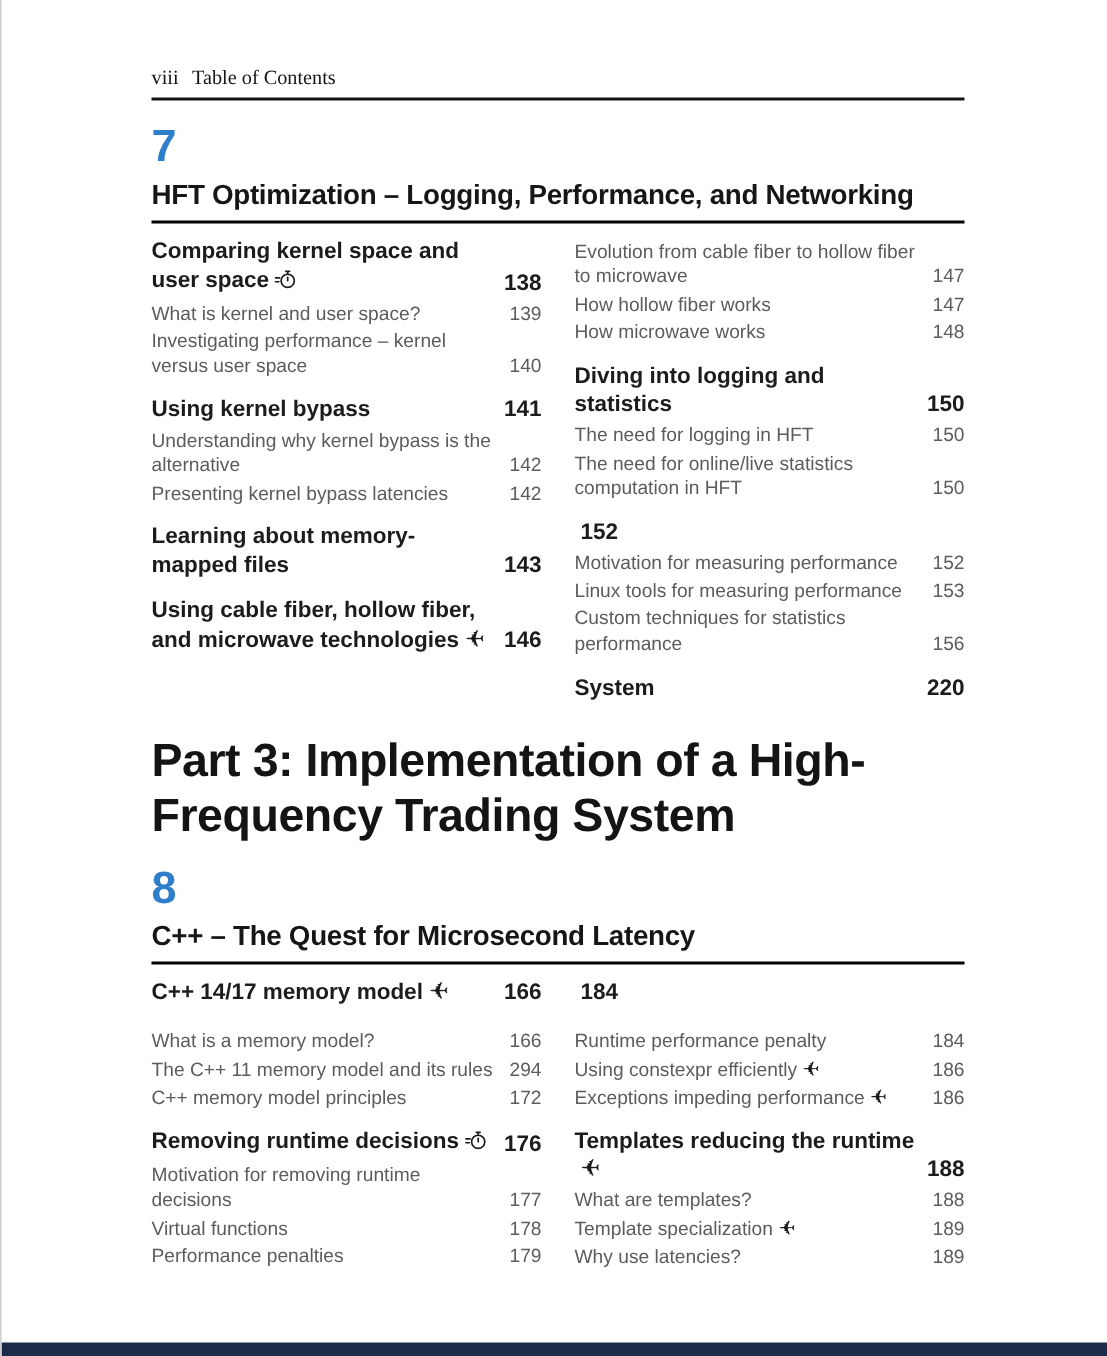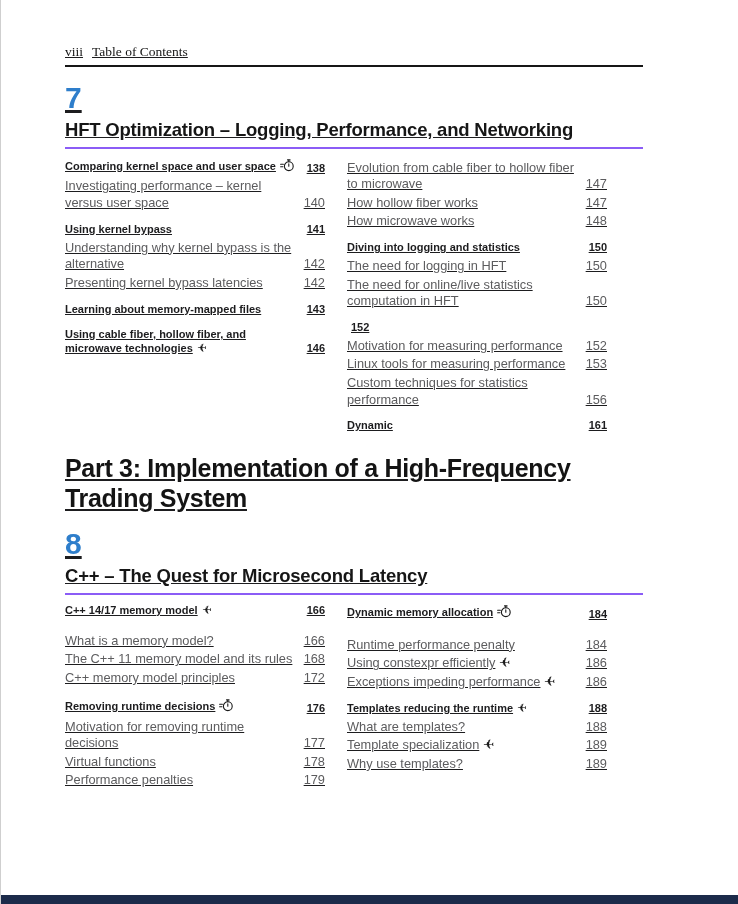--- a/index.html
+++ b/index.html
@@ -1,54 +1,54 @@
 <!DOCTYPE html>
 <html><head>
 <meta charset="utf-8">
 <style>
   html,body{margin:0;padding:0;background:#e9e9e9;}
   .page{
     position:relative;width:738px;height:904px;background:#ffffff;
     border-left:1px solid #cfcfcf;box-sizing:border-box;overflow:hidden;
     font-family:"Liberation Sans","DejaVu Sans",sans-serif;color:#1d1d1f;
   }
-  .content{padding:44px 95px 0 64px;text-decoration:underline;}
+  .content{padding:44px 95px 0 100px;}
 
   
   .runhead{font-family:"Liberation Serif","DejaVu Serif",serif;font-size:13.5px;color:#141414;}
   .runhead .folio{margin-right:9px;}
   .headrule{border:none;border-top:2px solid #161616;margin:5px 0 0 0;}
 
   
   .chnum{color:#2e7ecb;font-size:30px;font-weight:600;line-height:1.05;margin-top:15px;}
   .chtitle{
     font-size:18.5px;font-weight:bold;letter-spacing:-0.2px;color:#161616;
-    margin-top:5px;padding-bottom:6px;border-bottom:2px solid #8b5cf6;
+    margin-top:5px;padding-bottom:6px;border-bottom:2px solid #000000;
   }
   .toc-columns{display:flex;gap:22px;margin-top:9px;}
   .col{width:260px;flex:0 0 260px;}
 
   .entry{display:flex;align-items:flex-end;}
   .entry .t{flex:1 1 auto;}
   .entry .p{flex:0 0 auto;margin-left:4px;white-space:nowrap;text-align:center;}
-  .entry.h{font-size:11px;font-weight:bold;color:#1c1c1e;line-height:1.27;margin:11px 0 3px;}
+  .entry.h{font-size:15px;font-weight:bold;color:#1c1c1e;line-height:1.27;margin:11px 0 3px;}
   .entry.s{font-size:12.8px;color:#5c5c5e;line-height:1.3;margin:2px 0;}
   .col > .entry.h:first-child{margin-top:0;}
   .ch8 .col > .entry.h:first-child{margin-bottom:15px;}
 
   
   .plane-icon{
     display:inline-block;font-family:"DejaVu Sans",sans-serif;color:#1a1a1a;
     transform:scaleX(-1);font-size:1.05em;line-height:1;margin:0 1px 0 4px;font-weight:normal;
   }
   .stopwatch-icon{display:inline-block;vertical-align:-2px;margin:0 1px 0 4px;}
 
   
   .part-heading{
-    font-size:25px;font-weight:bold;letter-spacing:-0.3px;color:#141414;
+    font-size:31px;font-weight:bold;letter-spacing:-0.3px;color:#141414;
     line-height:1.2;margin-top:17px;
   }
 
   .bottom-bar{position:absolute;left:0;right:0;bottom:0;height:9px;background:#1c2b4a;}
 </style>
 </head>
 <body>
 
 <div class="page">
   <div class="content">
@@ -68,20 +68,24 @@
                     <line x1="0.6" y1="6.2" x2="3.4" y2="6.2"></line>
                     <line x1="0.6" y1="8.8" x2="2.9" y2="8.8"></line>
                     <circle cx="8.8" cy="8.2" r="4.4"></circle>
                     <line x1="8.8" y1="3.8" x2="8.8" y2="2.3"></line>
                     <line x1="7.5" y1="1.9" x2="10.1" y2="1.9"></line>
                     <line x1="8.8" y1="8.2" x2="8.8" y2="5.9"></line>
                   </svg></span></span>
               <span class="p">138</span>
             </div>
             <div class="entry s">
+              <span class="t">What is kernel and user space?</span>
+              <span class="p">139</span>
+            </div>
+            <div class="entry s">
               <span class="t">Investigating performance – kernel versus user space</span>
               <span class="p">140</span>
             </div>
             <div class="entry h">
               <span class="t">Using kernel bypass</span>
               <span class="p">141</span>
             </div>
             <div class="entry s">
               <span class="t">Understanding why kernel bypass is the alternative</span>
               <span class="p">142</span>
@@ -133,22 +137,22 @@
             </div>
             <div class="entry s">
               <span class="t">Linux tools for measuring performance</span>
               <span class="p">153</span>
             </div>
             <div class="entry s">
               <span class="t">Custom techniques for statistics performance</span>
               <span class="p">156</span>
             </div>
             <div class="entry h">
-              <span class="t">Dynamic</span>
-              <span class="p">161</span>
+              <span class="t">System</span>
+              <span class="p">220</span>
             </div>
           </div>
       </div>
     </section>
 
     <div class="part-heading">Part 3: Implementation of a High-Frequency Trading System</div>
 
     <section class="ch8">
       <div class="chnum">8</div>
       <div class="chtitle">C++ – The Quest for Microsecond Latency</div>
@@ -157,21 +161,21 @@
             <div class="entry h">
               <span class="t">C++ 14/17 memory model<span class="plane-icon">✈</span></span>
               <span class="p">166</span>
             </div>
             <div class="entry s">
               <span class="t">What is a memory model?</span>
               <span class="p">166</span>
             </div>
             <div class="entry s">
               <span class="t">The C++ 11 memory model and its rules</span>
-              <span class="p">168</span>
+              <span class="p">294</span>
             </div>
             <div class="entry s">
               <span class="t">C++ memory model principles</span>
               <span class="p">172</span>
             </div>
             <div class="entry h">
               <span class="t">Removing runtime decisions<span class="stopwatch-icon"><svg width="14" height="14" viewBox="0 0 14 14" fill="none" stroke="#1a1a1a" stroke-width="1.1" stroke-linecap="round">
                     <line x1="0.6" y1="6.2" x2="3.4" y2="6.2"></line>
                     <line x1="0.6" y1="8.8" x2="2.9" y2="8.8"></line>
                     <circle cx="8.8" cy="8.2" r="4.4"></circle>
@@ -189,28 +193,20 @@
               <span class="t">Virtual functions</span>
               <span class="p">178</span>
             </div>
             <div class="entry s">
               <span class="t">Performance penalties</span>
               <span class="p">179</span>
             </div>
           </div>
         <div class="col">
             <div class="entry h">
-              <span class="t">Dynamic memory allocation<span class="stopwatch-icon"><svg width="14" height="14" viewBox="0 0 14 14" fill="none" stroke="#1a1a1a" stroke-width="1.1" stroke-linecap="round">
-                    <line x1="0.6" y1="6.2" x2="3.4" y2="6.2"></line>
-                    <line x1="0.6" y1="8.8" x2="2.9" y2="8.8"></line>
-                    <circle cx="8.8" cy="8.2" r="4.4"></circle>
-                    <line x1="8.8" y1="3.8" x2="8.8" y2="2.3"></line>
-                    <line x1="7.5" y1="1.9" x2="10.1" y2="1.9"></line>
-                    <line x1="8.8" y1="8.2" x2="8.8" y2="5.9"></line>
-                  </svg></span></span>
               <span class="p">184</span>
             </div>
             <div class="entry s">
               <span class="t">Runtime performance penalty</span>
               <span class="p">184</span>
             </div>
             <div class="entry s">
               <span class="t">Using constexpr efficiently<span class="plane-icon">✈</span></span>
               <span class="p">186</span>
             </div>
@@ -224,21 +220,21 @@
             </div>
             <div class="entry s">
               <span class="t">What are templates?</span>
               <span class="p">188</span>
             </div>
             <div class="entry s">
               <span class="t">Template specialization<span class="plane-icon">✈</span></span>
               <span class="p">189</span>
             </div>
             <div class="entry s">
-              <span class="t">Why use templates?</span>
+              <span class="t">Why use latencies?</span>
               <span class="p">189</span>
             </div>
           </div>
       </div>
     </section>
 
   </div>
   <div class="bottom-bar"></div>
 </div>
 

